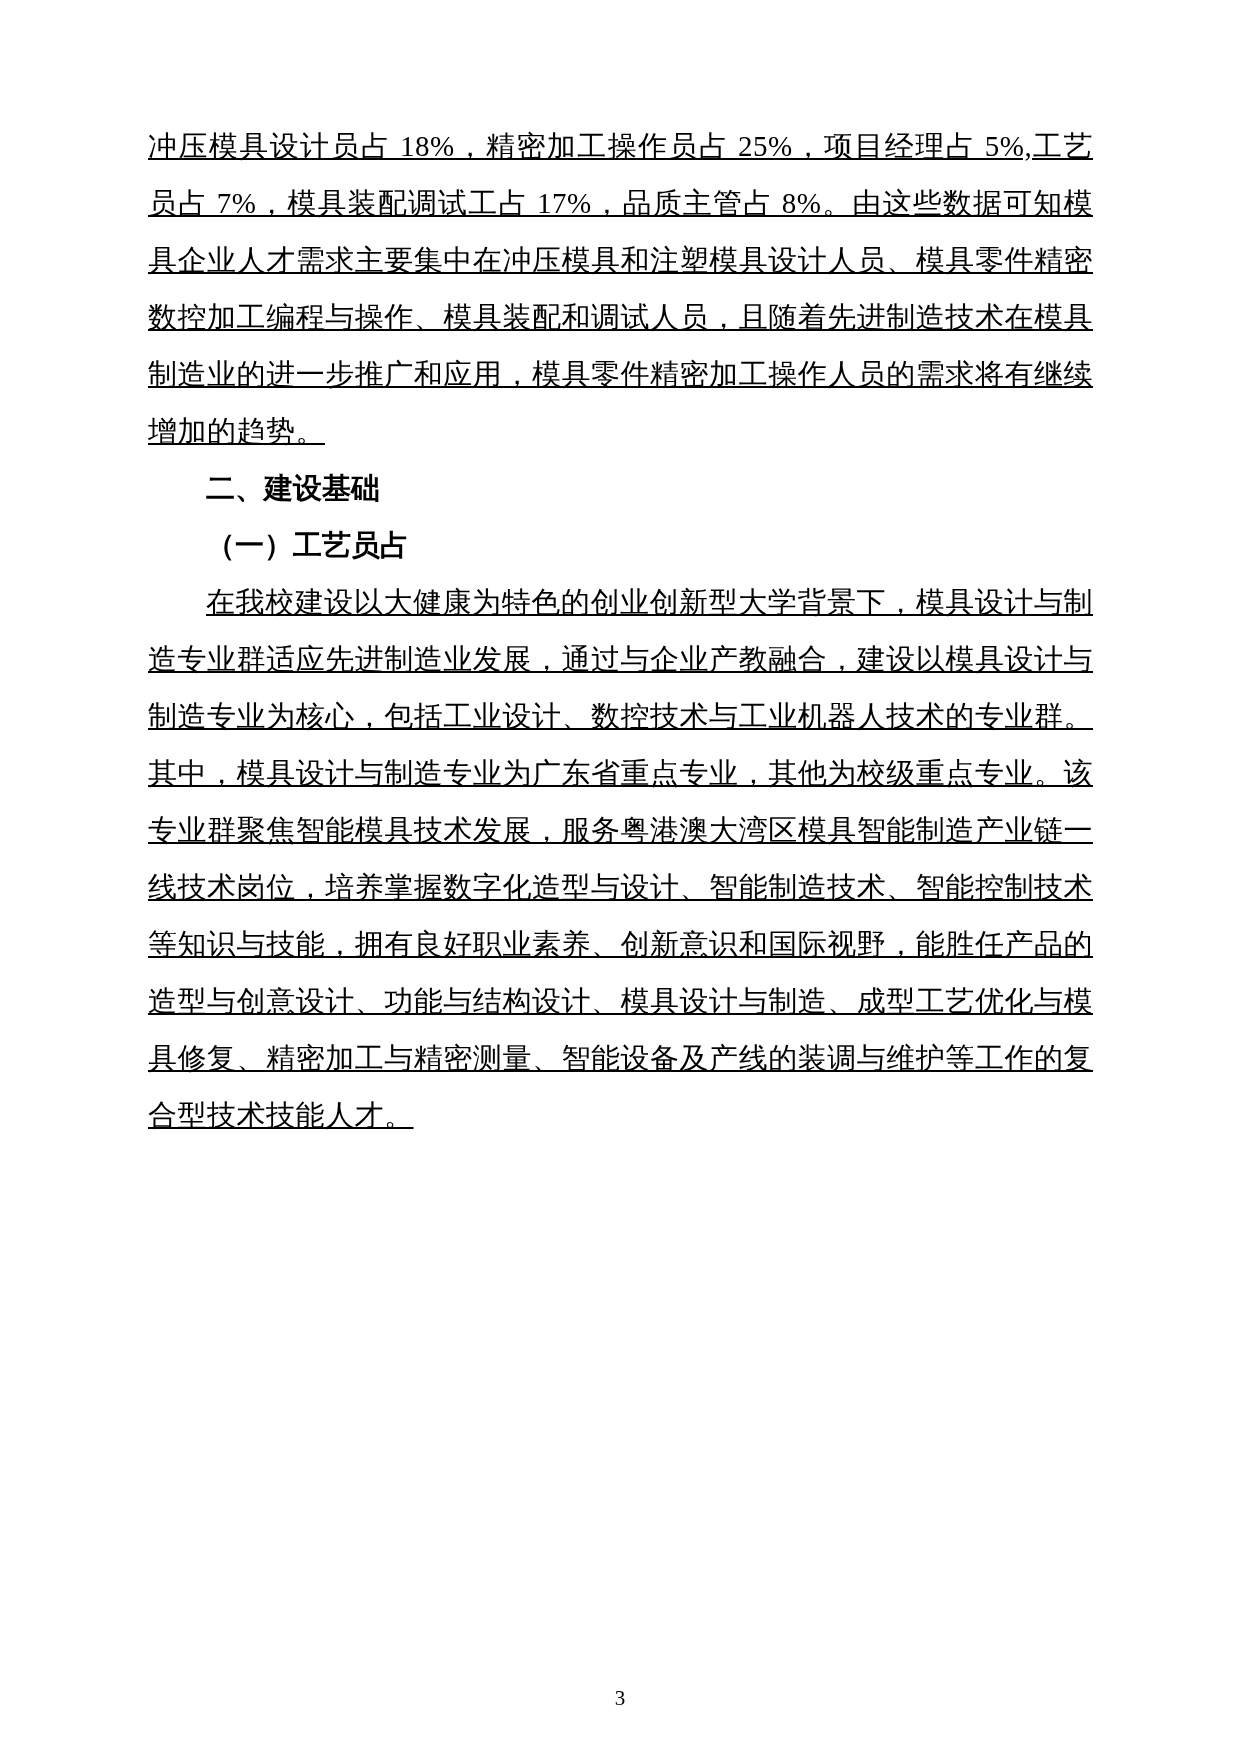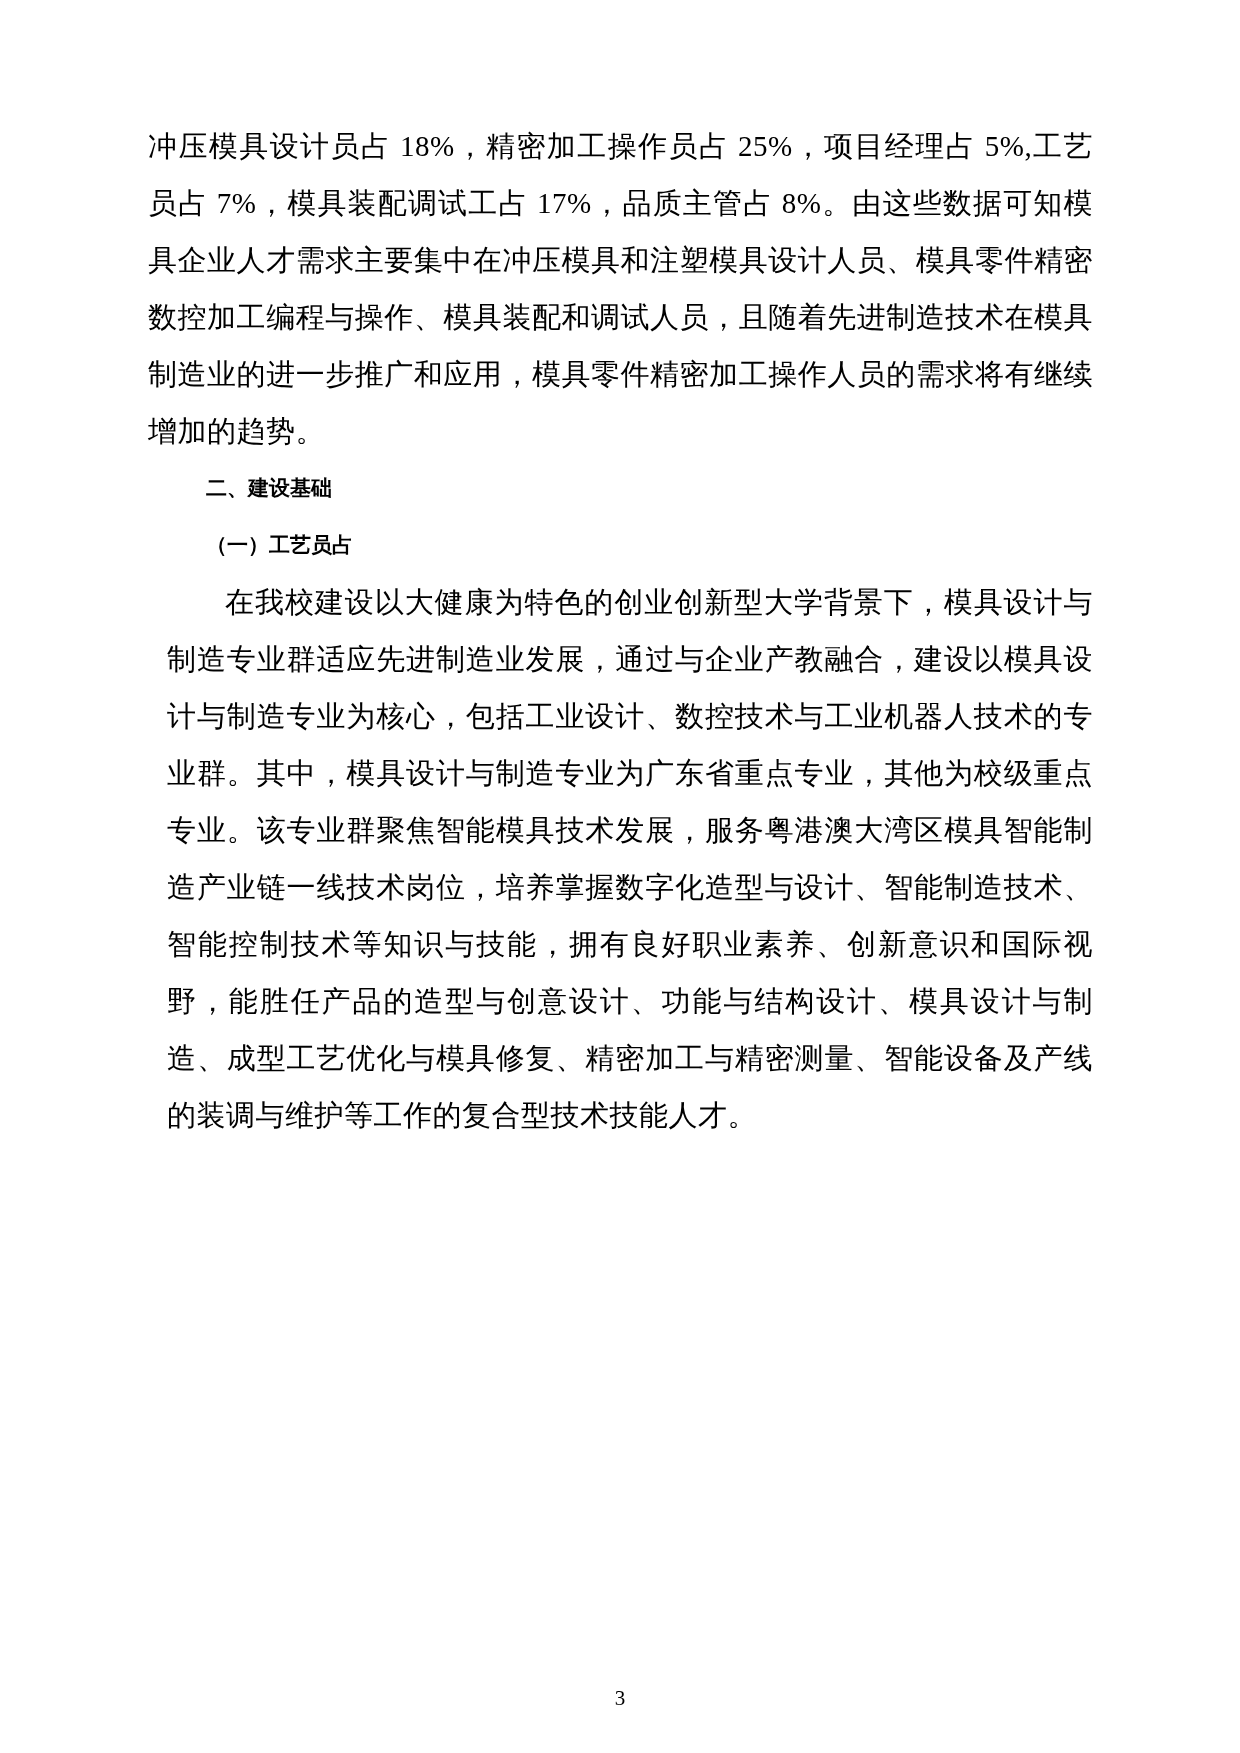--- a/index.html
+++ b/index.html
@@ -23,28 +23,28 @@
     right: 147px;
     top: 118px;
   }
   .para {
     margin: 0;
     font-size: 29px;
     line-height: 57px;
     text-align: justify;
     text-justify: inter-ideograph;
     letter-spacing: 0.5px;
+    text-decoration: underline;
   }
   .para.indent {
     text-indent: 58px;
-    margin-left: 19px;
   }
   .heading {
     margin: 0;
-    font-size: 21px;
+    font-size: 29px;
     line-height: 57px;
     font-weight: bold;
     text-indent: 58px;
     text-align: left;
   }
   .page-number {
     position: absolute;
     left: 0;
     right: 0;
     bottom: 42px;

